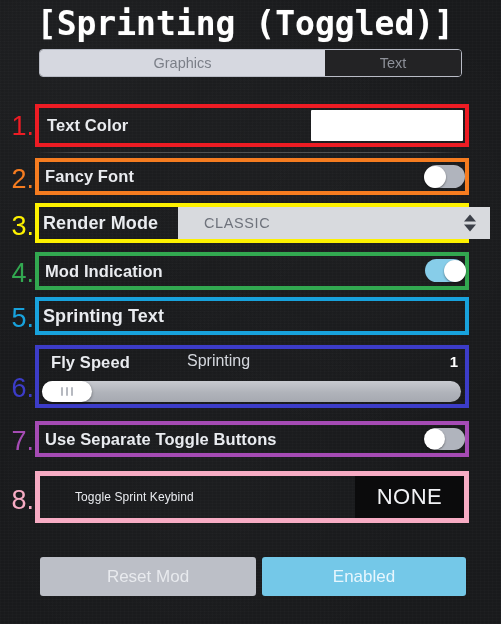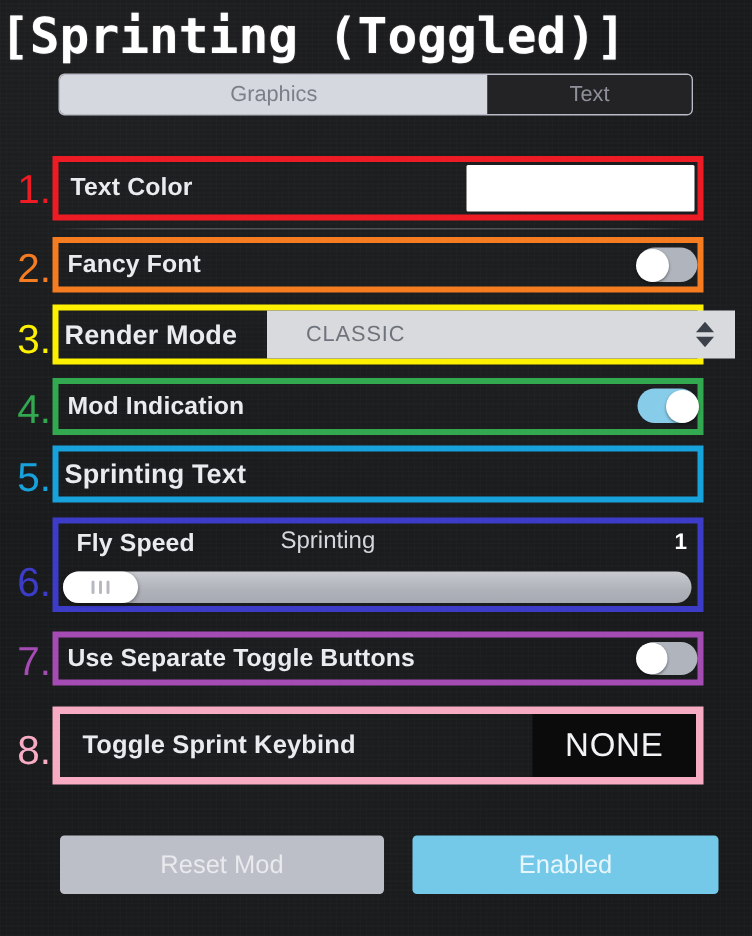--- a/index.html
+++ b/index.html
@@ -27,21 +27,21 @@
       repeating-linear-gradient(90deg, rgba(255,255,255,0.010) 0px, rgba(255,255,255,0.010) 1px, rgba(0,0,0,0) 1px, rgba(0,0,0,0) 4px),
       #191a1c;
   }
 
   
   #title {
     position: absolute;
     left: 0;
     top: 2px;
     width: 454px;
-    text-align: left;
+    text-align: right;
     color: #ffffff;
     font-family: "DejaVu Sans Mono", monospace;
     font-size: 33px;
     font-weight: bold;
     letter-spacing: 0px;
     white-space: nowrap;
     line-height: 44px;
     text-shadow: 0 0 1px rgba(255,255,255,0.35);
   }
 
@@ -328,22 +328,22 @@
   <div class="row-inner" style="left:39px; top:425px; width:342px; height:28px; padding-left:6px;">
     <div class="rowlabel">Use Separate Toggle Buttons</div>
   </div>
   <div class="toggle off" style="left:425px; top:428px; width:40px; height:22px;">
     <div class="knob" style="left:-1px; width:21px; height:21px;"></div>
   </div>
 
   <div class="num" style="top:487px; color:#f7acc4;">8.</div>
   <div class="box" style="left:35px; top:471px; width:434px; height:52px; border-width:5px; border-color:#f7acc4;"></div>
   <div class="row-inner" style="left:40px; top:476px; width:424px; height:42px; padding-left:15px;">
-    <div class="rowlabel" style="font-weight:700; font-size:17px;">Toggle Sprint Keybind</div>
+    <div class="rowlabel" style="font-weight:400; font-size:12px;margin-left:20px;">Toggle Sprint Keybind</div>
   </div>
   <div class="keybind-box" style="left:355px; top:476px; width:109px; height:42px;">
     <span>NONE</span>
   </div>
 
   <div class="btn" id="reset-btn" style="left:40px; top:557px; width:216px; height:39px;">Reset Mod</div>
-  <div class="btn" id="enabled-btn" style="left:275px; top:557px; width:204px; height:39px;">Enabled</div>
+  <div class="btn" id="enabled-btn" style="left:262px; top:557px; width:204px; height:39px;">Enabled</div>
 
 </div>
 
 </body></html>

